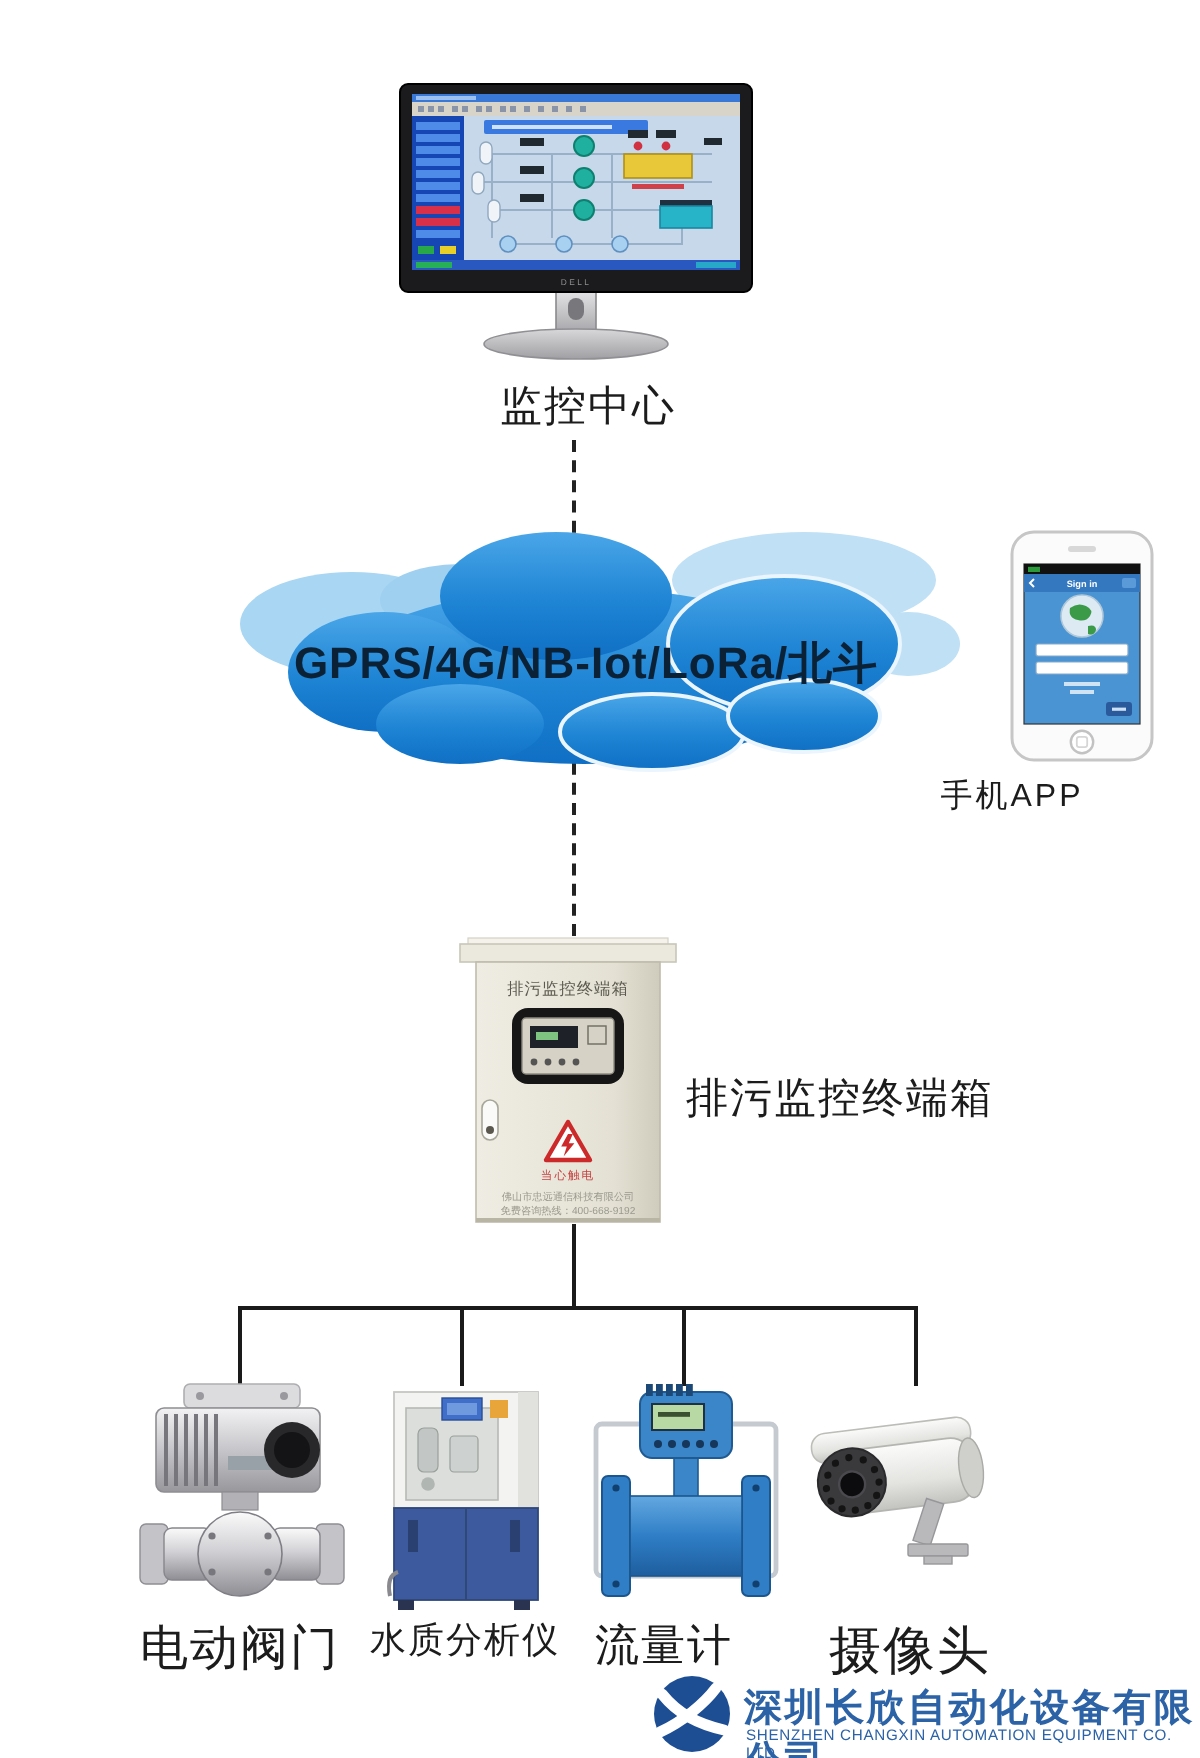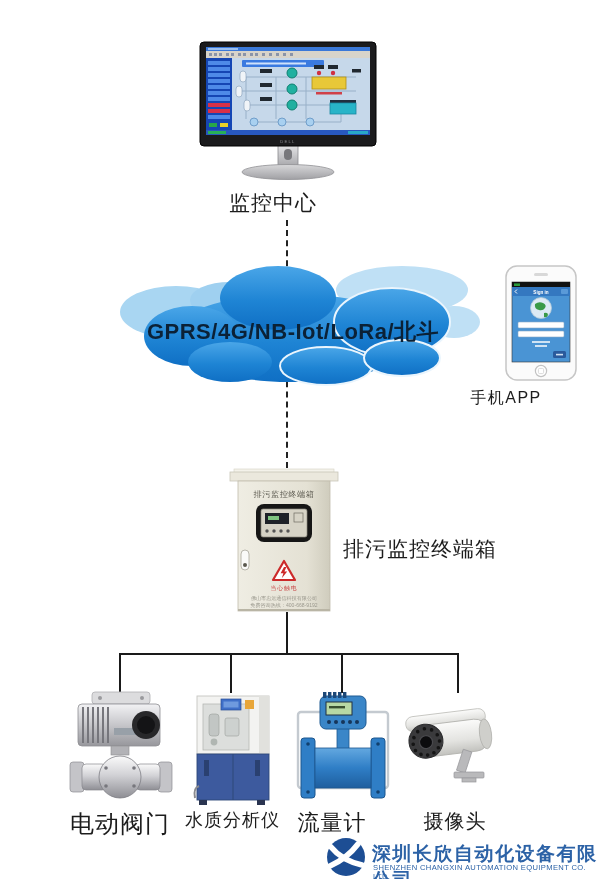--- a/index.html
+++ b/index.html
@@ -121,21 +121,21 @@
       <circle cx="48" cy="75" r="4" fill="#a8d0f0" stroke="#6090c0" stroke-width="0.8"></circle>
       <circle cx="76" cy="75" r="4" fill="#a8d0f0" stroke="#6090c0" stroke-width="0.8"></circle>
       <circle cx="104" cy="75" r="4" fill="#a8d0f0" stroke="#6090c0" stroke-width="0.8"></circle>
     </g>
 
     <rect x="0" y="83" width="164" height="5" fill="#2858c0"></rect>
     <rect x="2" y="84" width="18" height="3" fill="#28b058"></rect>
     <rect x="142" y="84" width="20" height="3" fill="#28a8c8"></rect>
   </g>
 </svg>
-<div class="abs label" style="left:212px;top:189px;width:122px;font-size:21px;z-index:2">监控中心</div>
+<div class="abs label" style="left:233px;top:189px;width:122px;font-size:21px;z-index:2">监控中心</div>
 
 <div class="dashline" style="left:286px;top:220px;height:248px;"></div>
 
 <svg class="abs" style="left:110px;top:256px;z-index:2" width="372" height="140" viewBox="0 0 372 140">
   <defs>
     <linearGradient id="cloudG" x1="0" y1="0" x2="0" y2="1">
       <stop offset="0" stop-color="#4aa6e8"></stop>
         <stop offset="0.55" stop-color="#1e84d4"></stop>
         <stop offset="1" stop-color="#0f6fc4"></stop>
     </linearGradient>
@@ -358,21 +358,21 @@
   <g fill="#b9b9bb" stroke="#97979b" stroke-width="0.7">
     <rect x="58" y="52" width="9" height="22" transform="rotate(18 62 62)"></rect>
     <rect x="52" y="74" width="30" height="6" rx="1"></rect>
     <rect x="60" y="80" width="14" height="4"></rect>
   </g>
 </svg>
 
 <div class="abs label" style="left:60px;top:808px;width:120px;font-size:24px;z-index:2">电动阀门</div>
 <div class="abs label" style="left:160px;top:808px;width:145px;font-size:18px;z-index:2">水质分析仪</div>
 <div class="abs label" style="left:282px;top:808px;width:100px;font-size:22px;z-index:2">流量计</div>
-<div class="abs label" style="left:395px;top:808px;width:120px;font-size:20px;z-index:2">摄像头</div>
+<div class="abs label" style="left:395px;top:808px;width:120px;font-size:26px;z-index:2">摄像头</div>
 
 <svg class="abs" style="left:326px;top:837px;z-index:3" width="40" height="40" viewBox="0 0 40 40">
   <circle cx="20" cy="20" r="19" fill="#1d4e94"></circle>
   <path d="M5,10 C13,20 23,25 36,28" stroke="#ffffff" stroke-width="5.5" fill="none" stroke-linecap="round"></path>
   <path d="M32,7 C26,15 15,24 4,29" stroke="#ffffff" stroke-width="5.5" fill="none" stroke-linecap="round"></path>
 </svg>
 <div class="abs footer-cn" style="left:372px;top:841px;z-index:3">深圳长欣自动化设备有限公司</div>
 <div class="abs footer-en" style="left:373px;top:863px;z-index:3">SHENZHEN CHANGXIN AUTOMATION EQUIPMENT CO. LTD</div>
 
 </body></html>

